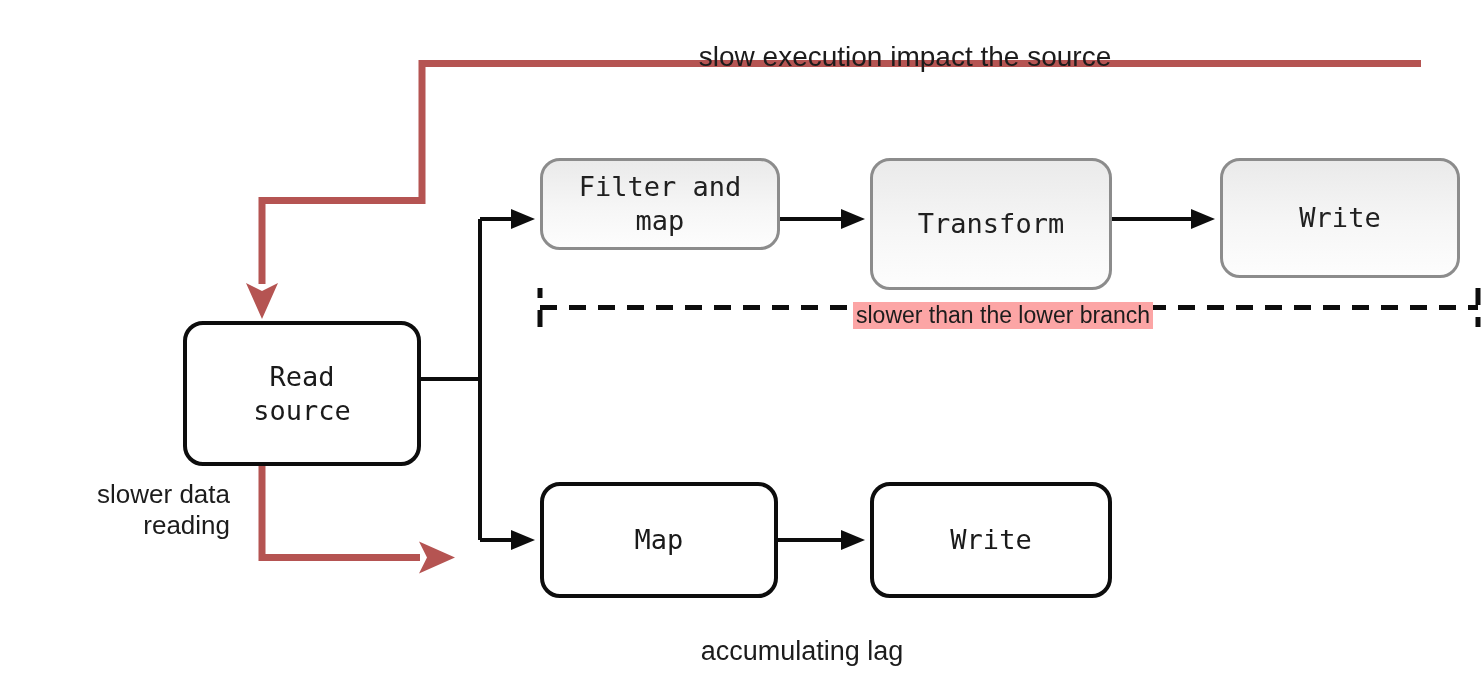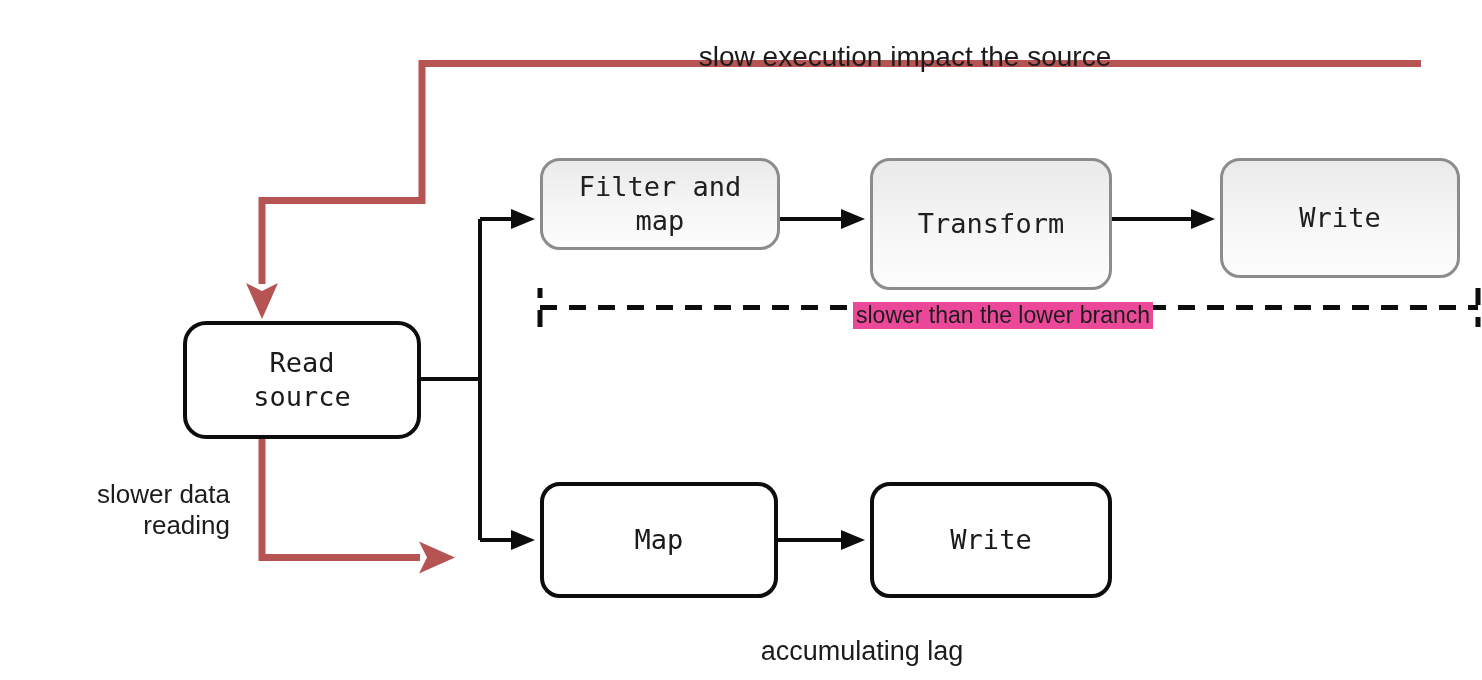--- a/index.html
+++ b/index.html
@@ -22,31 +22,31 @@
     font-size:27px;line-height:34px;
     color:#1a1a1a;
     white-space:pre-line;
   }
   .node.black{border:4px solid #0d0d0d;background:#ffffff;}
   .node.gray{
     border:3.5px solid #8c8c8c;
     background:linear-gradient(180deg,#eaeaea 0%,#f6f6f6 55%,#fdfdfd 100%);
     color:#202020;
   }
-  .n-read    {left:183px;top:321px;width:238px;height:118px;border-radius:23px;}
+  .n-read    {left:183px;top:321px;width:238px;height:145px;}
   .n-filter  {left:540px;top:158px;width:240px;height:92px;}
   .n-transform{left:870px;top:158px;width:242px;height:132px;}
   .n-write-u {left:1220px;top:158px;width:240px;height:120px;}
   .n-map     {left:540px;top:482px;width:238px;height:116px;}
   .n-write-l {left:870px;top:482px;width:242px;height:116px;}
   .label{position:absolute;z-index:2;white-space:pre-line;}
   .label.top{left:640px;top:13px;width:530px;text-align:center;font-size:28px;margin-top:28px;}
   .label.left{left:30px;top:479px;width:200px;text-align:right;font-size:26px;line-height:31px;}
-  .label.dashed-label{left:853px;top:302px;font-size:23px;background:#ec4899;padding:0 3px;z-index:3;}
-  .label.bottom{left:712px;top:636px;width:300px;text-align:center;font-size:27px;}
+  .label.dashed-label{left:853px;top:302px;font-size:23px;background:#fca5a5;padding:0 3px;z-index:3;}
+  .label.bottom{left:652px;top:636px;width:300px;text-align:center;font-size:27px;}
 </style>
 </head>
 <body>
 
 <div class="canvas">
 
   <svg class="wires" width="1482" height="680" viewBox="0 0 1482 680">
     <defs>
       <marker id="blkArrow" markerUnits="userSpaceOnUse" markerWidth="26" markerHeight="20" refX="1" refY="10" orient="auto">
         <path d="M0 0 L24 10 L0 20 Z" fill="#0d0d0d"></path>

